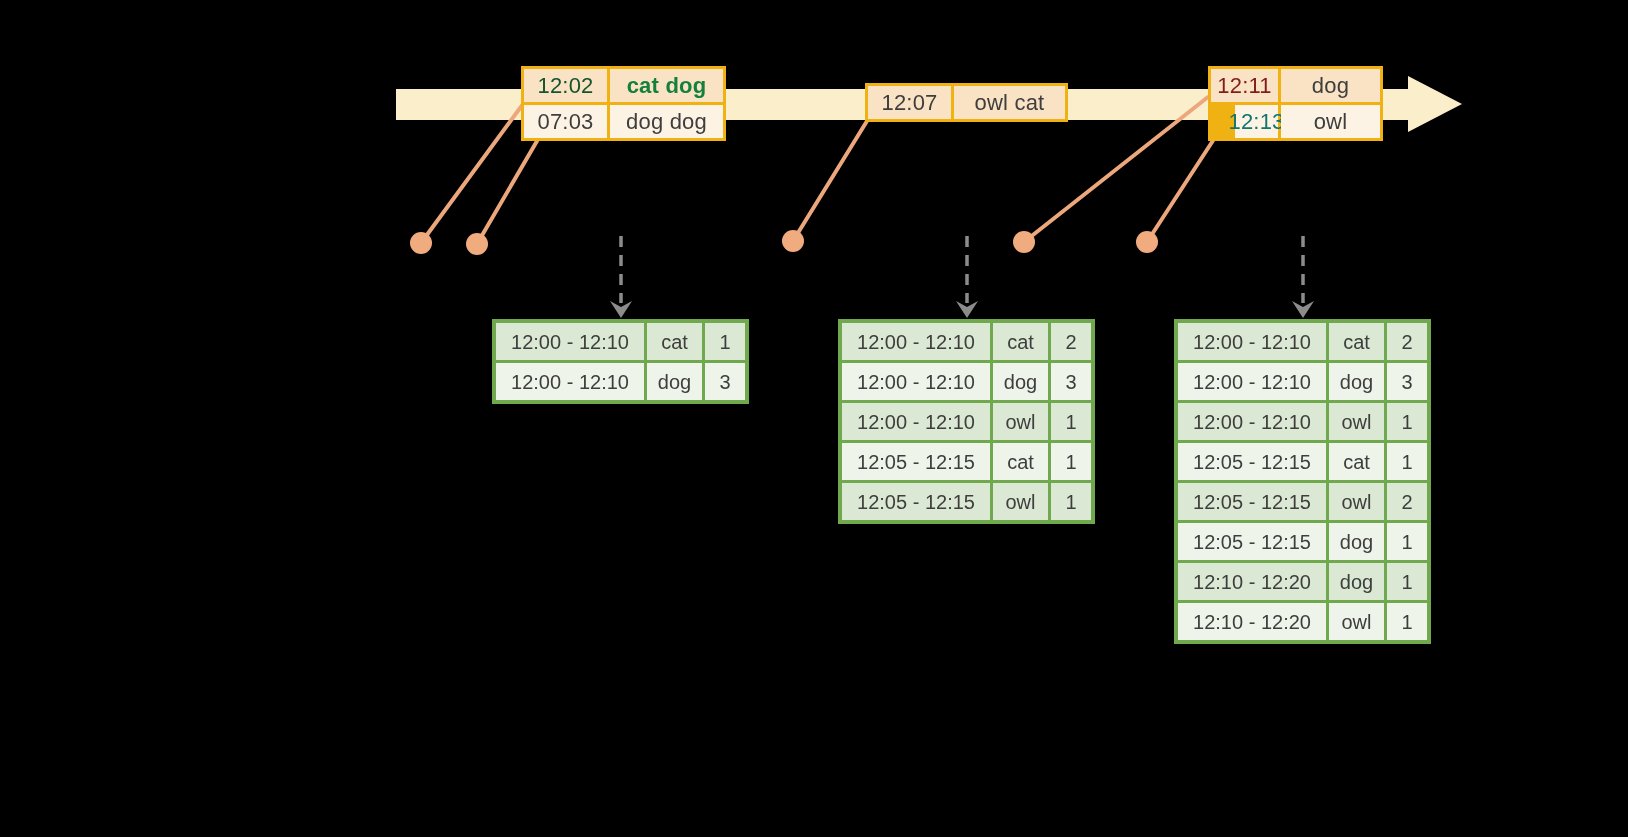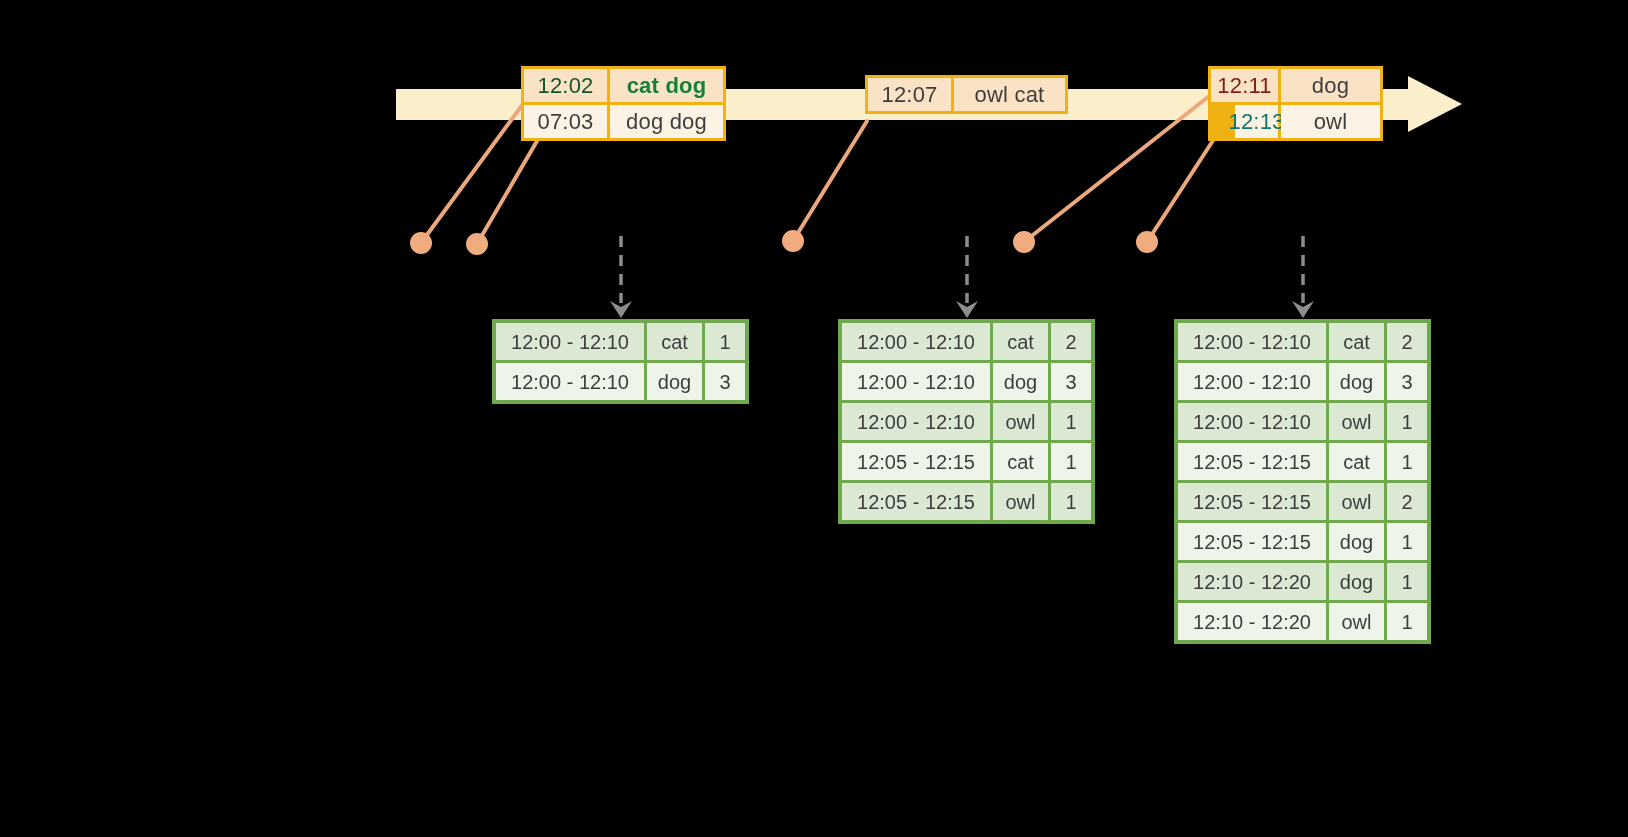--- a/index.html
+++ b/index.html
@@ -61,21 +61,21 @@
       <line x1="1303" y1="236" x2="1303" y2="303" stroke="#8C8C8C" stroke-width="3.5" stroke-dasharray="11 8"></line>
       <path d="M 1292 301 L 1303 318 L 1314 301 L 1303 307 Z" fill="#8C8C8C"></path>
     </svg>
   <div id="tables-layer">
       <div class="diagram-table event-table" style="left: 521px; top: 66px; grid-template-columns: 83px 113px; grid-auto-rows: 33px; gap: 3px; background: rgb(240, 178, 19); border: 3px solid rgb(240, 178, 19);">
         <div class="cell" style="background: rgb(250, 226, 196); color: #14532d;">12:02</div>
         <div class="cell" style="background: rgb(250, 226, 196); color: #15803d; font-weight: bold;">cat dog</div>
         <div class="cell" style="background: rgb(253, 243, 228); color: rgb(62, 62, 62);">07:03</div>
         <div class="cell" style="background: rgb(253, 243, 228); color: rgb(62, 62, 62);">dog dog</div>
       </div>
-      <div class="diagram-table event-table" style="left: 865px; top: 75px; grid-template-columns: 83px 111px; grid-auto-rows: 33px; gap: 3px; background: rgb(240, 178, 19); border: 3px solid rgb(240, 178, 19);">
+      <div class="diagram-table event-table" style="left: 865px; top: 83px; grid-template-columns: 83px 111px; grid-auto-rows: 33px; gap: 3px; background: rgb(240, 178, 19); border: 3px solid rgb(240, 178, 19);">
         <div class="cell" style="background: rgb(250, 226, 196); color: rgb(62, 62, 62);">12:07</div>
         <div class="cell" style="background: rgb(250, 226, 196); color: rgb(62, 62, 62);">owl cat</div>
       </div>
       <div class="diagram-table event-table" style="left: 1208px; top: 66px; grid-template-columns: 67px 99px; grid-auto-rows: 33px; gap: 3px; background: rgb(240, 178, 19); border: 3px solid rgb(240, 178, 19);">
         <div class="cell" style="background: rgb(250, 226, 196); color: #7f1d1d;">12:11</div>
         <div class="cell" style="background: rgb(250, 226, 196); color: rgb(62, 62, 62);">dog</div>
         <div class="cell" style="background: rgb(253, 243, 228); color: #0f766e; margin-left: 24px;">12:13</div>
         <div class="cell" style="background: rgb(253, 243, 228); color: rgb(62, 62, 62);">owl</div>
       </div>
       <div class="diagram-table result-table" style="left: 492px; top: 319px; grid-template-columns: 148px 55px 40px; grid-auto-rows: 37px; gap: 3px; background: rgb(112, 168, 77); border: 4px solid rgb(112, 168, 77);">

